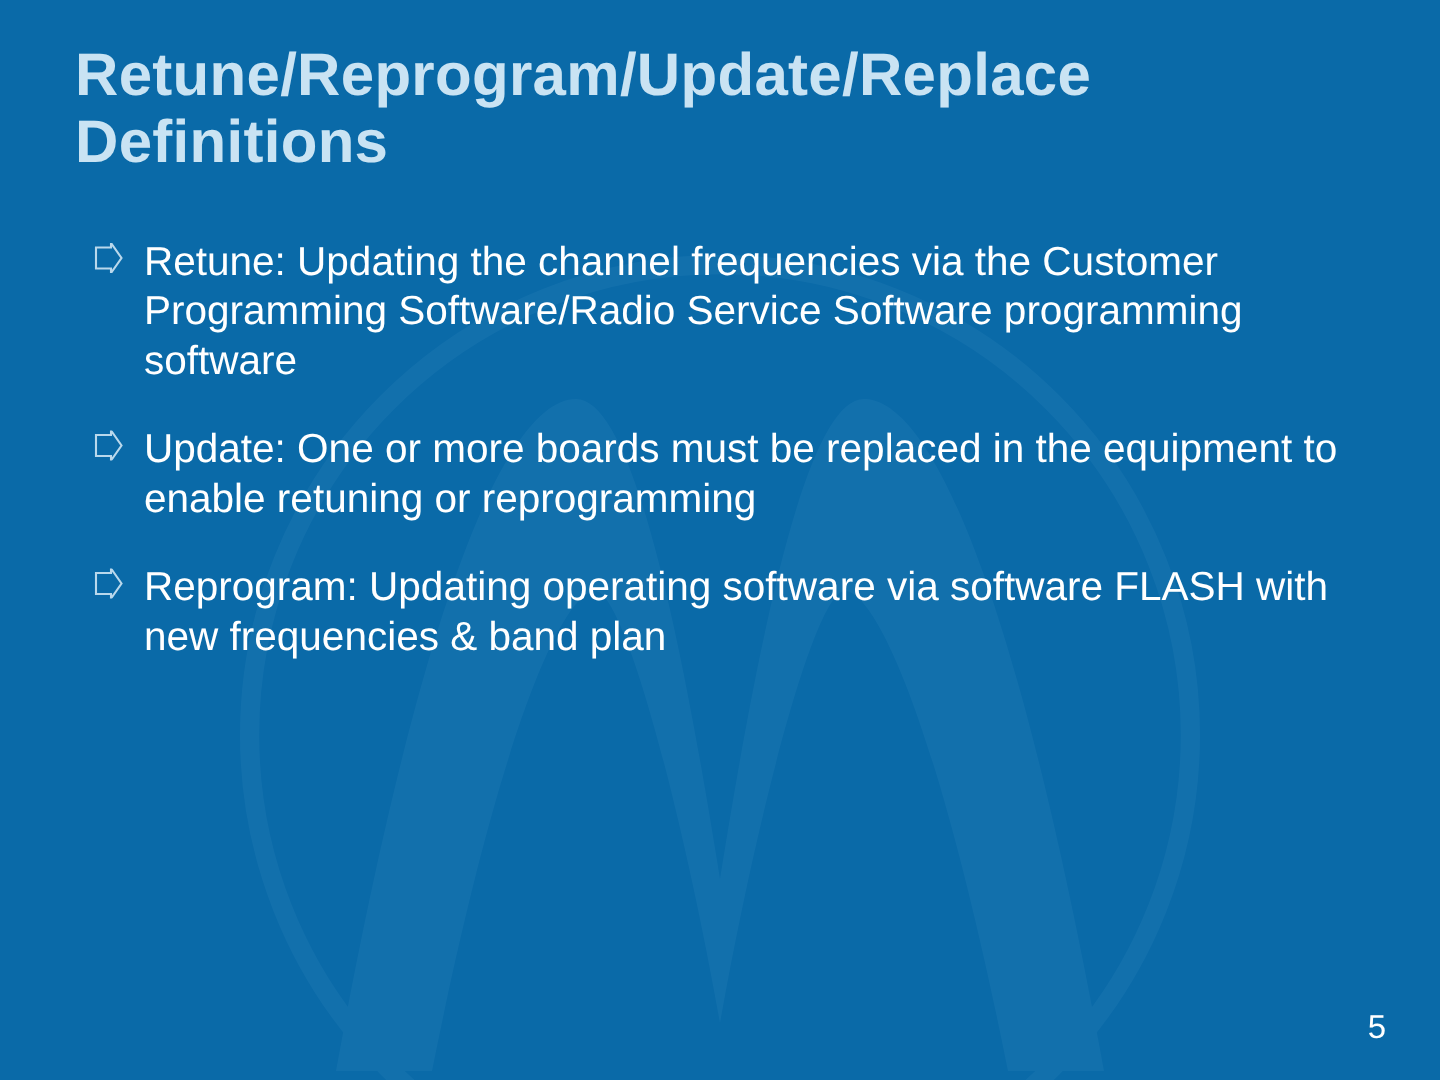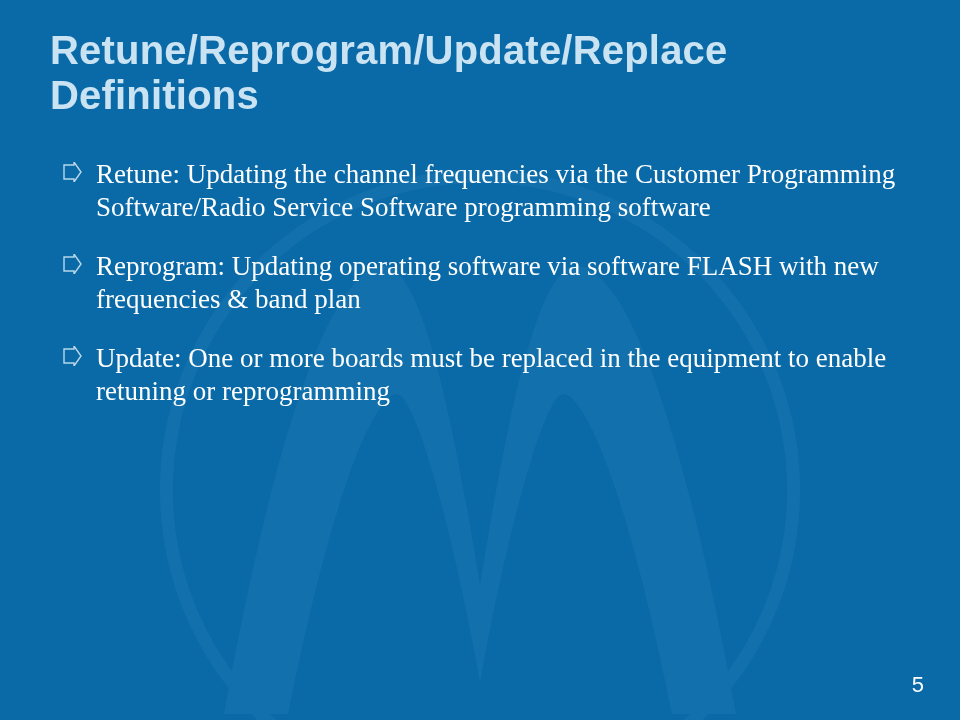--- a/index.html
+++ b/index.html
@@ -47,21 +47,20 @@
     left: 62px;
     right: 50px;
   }
   .bullet {
     position: relative;
     padding-left: 34px;
     font-size: 27px;
     line-height: 1.22;
     margin-bottom: 26px;
     color: #ffffff;
-    font-family: Liberation Serif, serif;
   }
   .bullet .arrow {
     position: absolute;
     left: 0;
     top: 4px;
     width: 20px;
     height: 20px;
   }
   .page-num {
     position: absolute;
@@ -96,24 +95,24 @@
     <div class="bullet">
       <svg class="arrow" viewBox="0 0 20 20">
         <path d="M2 3 L12 3 L12 0 L19 10 L12 20 L12 17 L2 17 Z" fill="none" stroke="#b9d8ec" stroke-width="1.4"></path>
       </svg>
       <span>Retune:   Updating the channel frequencies via the Customer Programming Software/Radio Service Software programming software</span>
     </div>
     <div class="bullet">
       <svg class="arrow" viewBox="0 0 20 20">
         <path d="M2 3 L12 3 L12 0 L19 10 L12 20 L12 17 L2 17 Z" fill="none" stroke="#b9d8ec" stroke-width="1.4"></path>
       </svg>
-      <span>Reprogram:   Updating operating software via software FLASH with new frequencies &amp; band plan</span>
+      <span>Update: One or more boards must be replaced in the equipment to enable retuning or reprogramming</span>
     </div>
     <div class="bullet">
       <svg class="arrow" viewBox="0 0 20 20">
         <path d="M2 3 L12 3 L12 0 L19 10 L12 20 L12 17 L2 17 Z" fill="none" stroke="#b9d8ec" stroke-width="1.4"></path>
       </svg>
-      <span>Update: One or more boards must be replaced in the equipment to enable retuning or reprogramming</span>
+      <span>Reprogram:   Updating operating software via software FLASH with new frequencies &amp; band plan</span>
     </div>
   </div>
 
   <div class="page-num">5</div>
 </div>
 
 </body></html>

